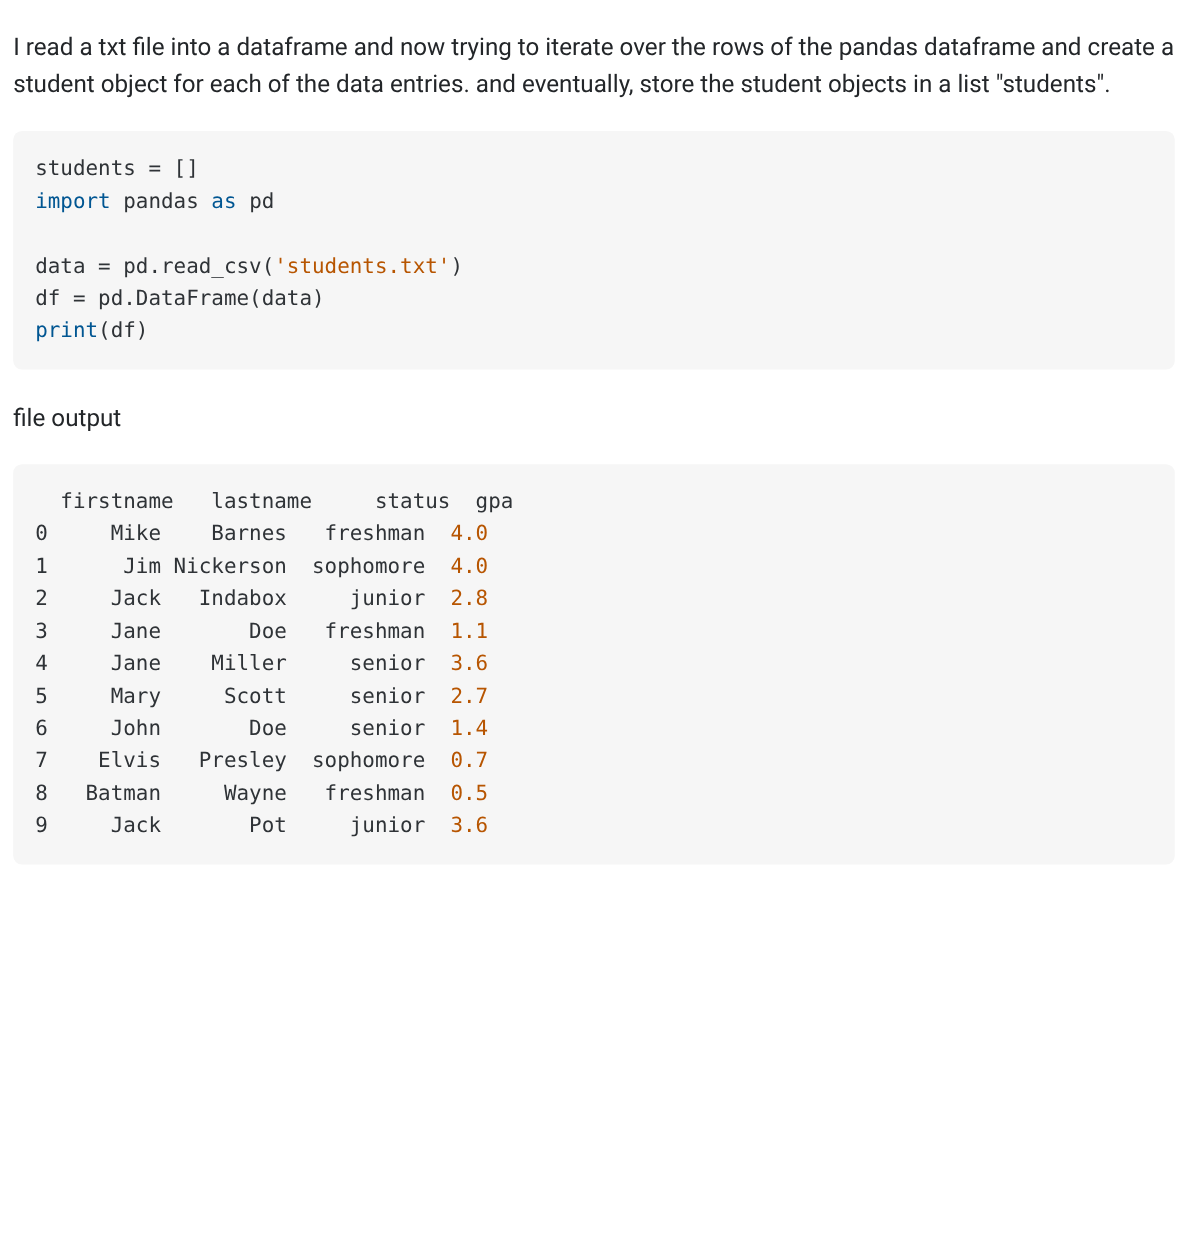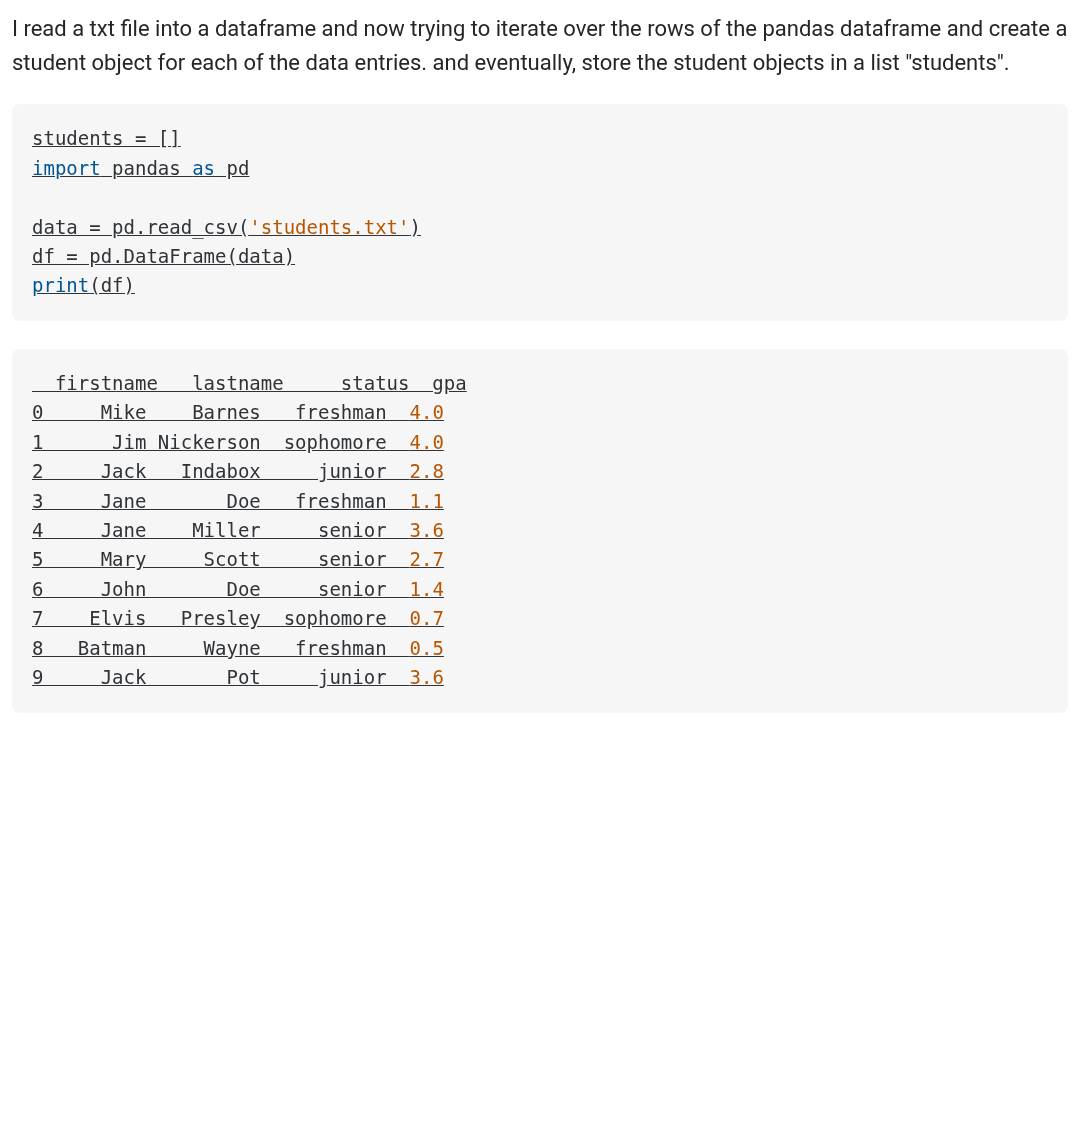--- a/index.html
+++ b/index.html
@@ -7,53 +7,53 @@
       margin: 0;
       padding: 12px;
       font-family: -apple-system, BlinkMacSystemFont, "Segoe UI", Roboto, Helvetica, Arial, sans-serif;
       color: #232629;
       font-size: 22px;
       line-height: 1.55;
       width: 1080px;
       background: #ffffff;
     }
     .post-body p {
-      margin: 0 0 24px 0;
+      margin: 15px 0 24px 0;
     }
     pre.code-block {
       background: #f6f6f6;
       border-radius: 8px;
       padding: 20px;
       font-family: ui-monospace, SFMono-Regular, "SF Mono", Menlo, Consolas, monospace;
       font-size: 19px;
       line-height: 1.55;
       white-space: pre;
       overflow-x: auto;
       margin: 0 0 28px 0;
       color: #2f3337;
-      text-decoration: underline;
     }
     .kw { color: #015692; }
     .builtin { color: #015692; }
     .str { color: #b75501; }
     .num { color: #b75501; text-align: center; }
   </style>
 </head>
 <body>
 
 <div class="post-body">
   <p>I read a txt file into a dataframe and now trying to iterate over the rows of the pandas dataframe and create a student object for each of the data entries. and eventually, store the student objects in a list "students".</p>
 
   <pre class="code-block"><code><span>students = []</span>
 <span class="kw">import</span><span> pandas </span><span class="kw">as</span><span> pd</span>
 
 <span>data = pd.read_csv(</span><span class="str">'students.txt'</span><span>)</span>
 <span>df = pd.DataFrame(data)</span>
 <span class="builtin">print</span><span>(df)</span></code></pre>
 
+  <p>file output</p>
 
   <pre class="code-block"><code id="output-code">  firstname   lastname     status  gpa
 0     Mike    Barnes   freshman  <span class="num">4.0</span>
 1      Jim Nickerson  sophomore  <span class="num">4.0</span>
 2     Jack   Indabox     junior  <span class="num">2.8</span>
 3     Jane       Doe   freshman  <span class="num">1.1</span>
 4     Jane    Miller     senior  <span class="num">3.6</span>
 5     Mary     Scott     senior  <span class="num">2.7</span>
 6     John       Doe     senior  <span class="num">1.4</span>
 7    Elvis   Presley  sophomore  <span class="num">0.7</span>

